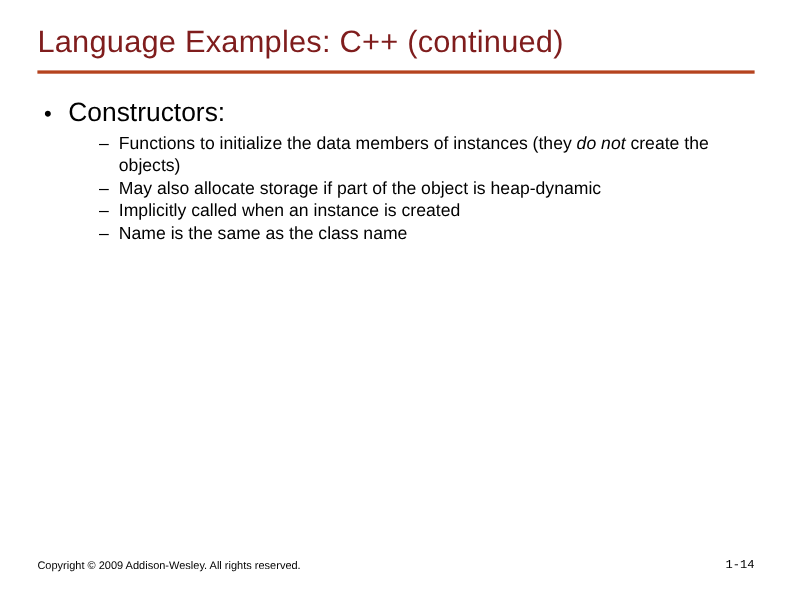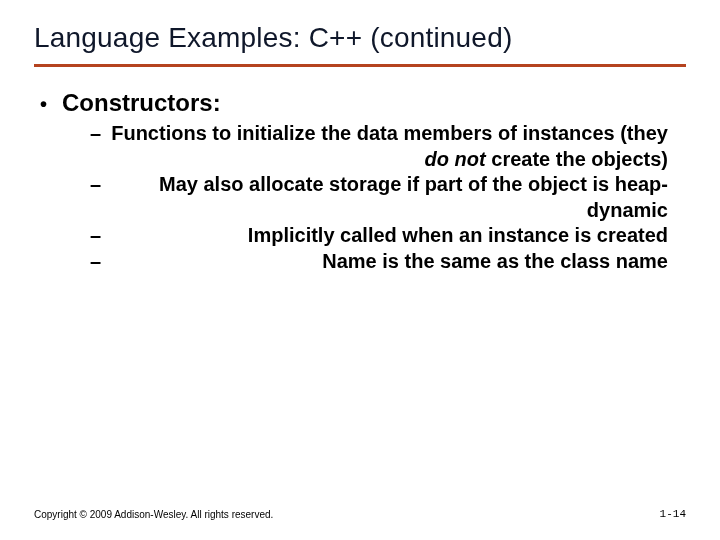--- a/index.html
+++ b/index.html
@@ -15,65 +15,64 @@
   }
   .slide {
     box-sizing: border-box;
     width: 720px;
     height: 540px;
     padding: 22px 34px 0 34px;
     position: relative;
   }
   .title {
     font-size: 28px;
-    color: #0f172a;
+    color: #7f1d1d;
     letter-spacing: 0.2px;
     margin: 0 0 10px 0;
     font-weight: 400;
   }
   .rule {
     border: none;
     border-top: 3px solid #b5431f;
     margin: 0 0 22px 0;
     width: 100%;
   }
   ul.level1 {
     list-style: none;
     padding: 0 0 0 6px;
     margin: 0;
   }
   ul.level1 > li {
     position: relative;
     padding-left: 22px;
     font-size: 24px;
-    font-weight: 700;
+    font-weight: 400;
     margin-bottom: 6px;
   }
   ul.level1 > li::before {
     content: "•";
     position: absolute;
     left: 0;
     top: 0;
     color: #000;
     font-size: 20px;
     line-height: 30px;
   }
   ul.level2 {
     list-style: none;
     padding: 0 0 0 28px;
     margin: 4px 0 0 0;
   }
   ul.level2 > li {
     position: relative;
     padding-left: 18px;
-    font-size: 20px;
+    font-size: 16px;
     line-height: 1.28;
     margin: 0;
     max-width: 560px;
-    text-align: right;
   }
   ul.level2 > li::before {
     content: "–";
     position: absolute;
     left: 0;
     top: 0;
   }
   .ital { font-style: italic; }
   .footer-left {
     position: absolute;

